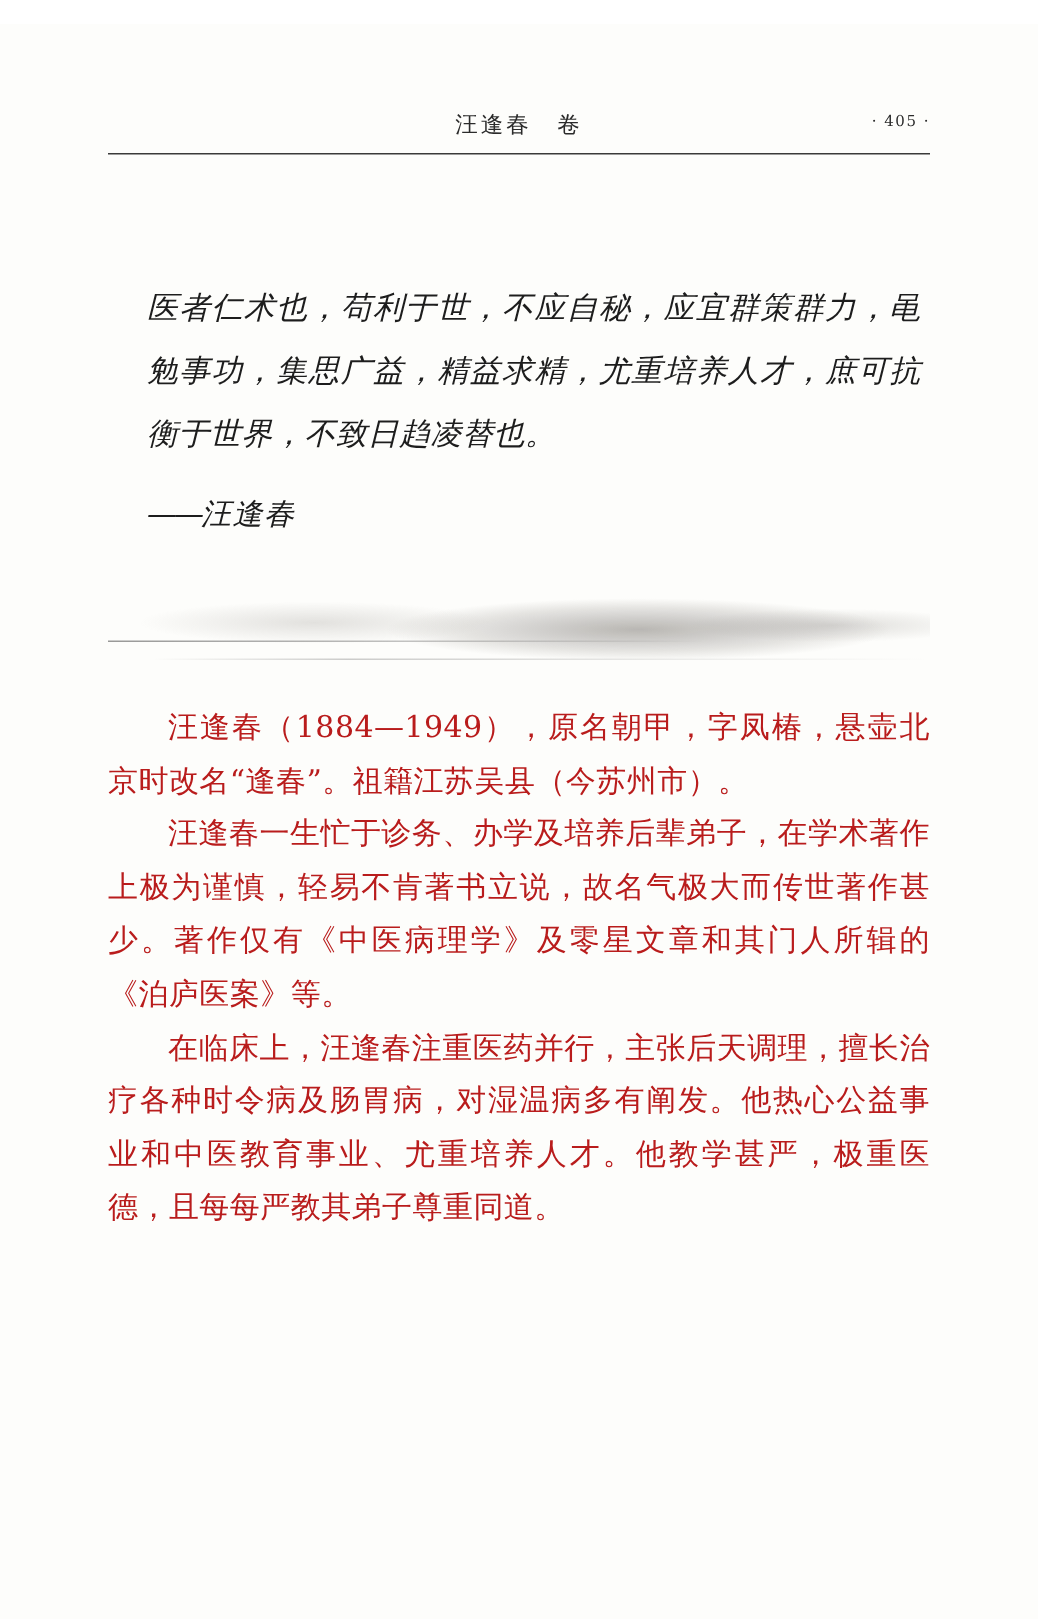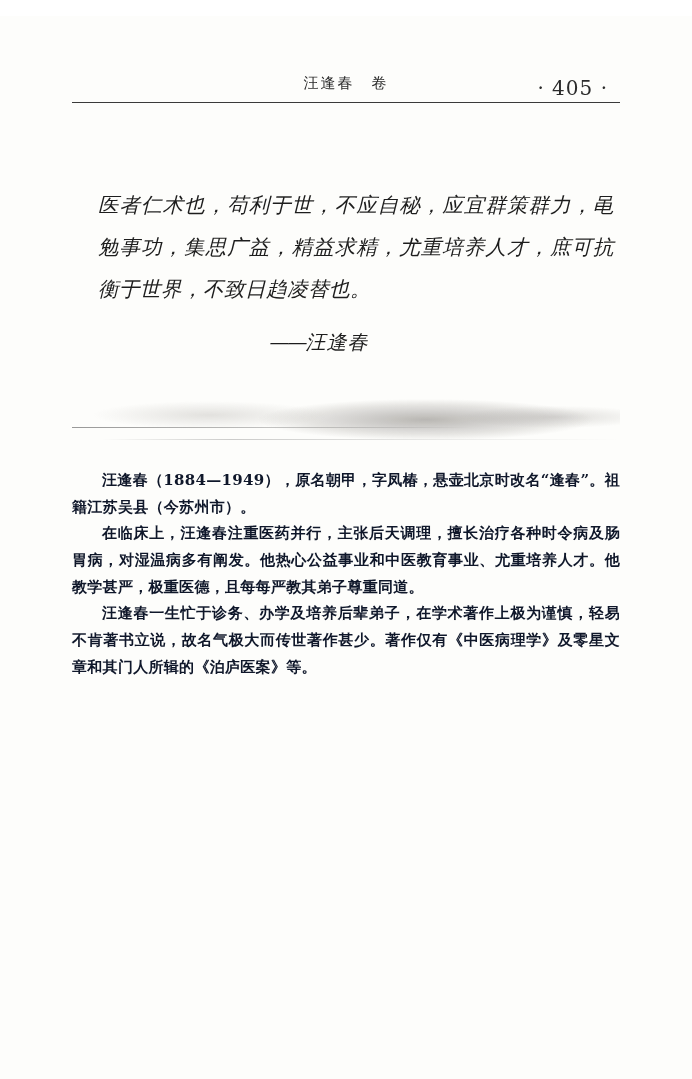--- a/index.html
+++ b/index.html
@@ -36,23 +36,23 @@
     left: 50%;
     transform: translateX(-50%);
     top: 2px;
     font-size: 15px;
     letter-spacing: 2px;
     color: #2b2b2b;
     white-space: nowrap;
   }
   .header-pageno {
     position: absolute;
-    right: 12px;
+    right: 0;
     top: 4px;
-    font-size: 20px;
+    font-size: 10px;
     letter-spacing: 1px;
     color: #2b2b2b;
     white-space: nowrap;
   }
   .header-rule {
     position: absolute;
     left: 0;
     right: 0;
     top: 30px;
     height: 1px;
@@ -67,21 +67,21 @@
     font-style: italic;
     font-size: 20.5px;
     line-height: 2.05;
     letter-spacing: 0.5px;
     color: #1d1d1d;
     text-align: justify;
   }
   .epigraph-attrib {
     margin-top: 12px;
     padding-right: 74px;
-    text-align: center;
+    text-align: left;
     font-size: 20px;
     font-style: italic;
     letter-spacing: 1px;
     color: #1d1d1d;
   }
   .attrib-dash {
     letter-spacing: -2px;
   }
   
   .smudge-band {
@@ -114,26 +114,25 @@
     position: absolute;
     left: 30px;
     right: 0px;
     top: 58px;
     height: 1px;
     background: linear-gradient(to right, rgba(255,255,255,0), rgba(90,90,90,0.30) 25%, rgba(90,90,90,0.10) 70%, rgba(255,255,255,0));
   }
   
   .body-text {
     margin-top: 8px;
-    font-size: 15px;
+    font-size: 20px;
     line-height: 1.78;
     letter-spacing: 0.3px;
-    color: #0f172a;
+    color: #b91c1c;
     text-align: justify;
-    font-weight: bold;
   }
   .body-text p {
     margin: 0;
     text-indent: 2em;
   }
 </style>
 </head>
 <body>
 
 <div class="page">
@@ -151,18 +150,18 @@
     </div>
 
     <div class="smudge-band">
       <div class="smudge"></div>
       <div class="smudge-line"></div>
       <div class="smudge-line2"></div>
     </div>
 
     <div class="body-text">
       <p>汪逢春（1884—1949），原名朝甲，字凤椿，悬壶北京时改名“逢春”。祖籍江苏吴县（今苏州市）。</p>
+      <p>汪逢春一生忙于诊务、办学及培养后辈弟子，在学术著作上极为谨慎，轻易不肯著书立说，故名气极大而传世著作甚少。著作仅有《中医病理学》及零星文章和其门人所辑的《泊庐医案》等。</p>
       <p>在临床上，汪逢春注重医药并行，主张后天调理，擅长治疗各种时令病及肠胃病，对湿温病多有阐发。他热心公益事业和中医教育事业、尤重培养人才。他教学甚严，极重医德，且每每严教其弟子尊重同道。</p>
-      <p>汪逢春一生忙于诊务、办学及培养后辈弟子，在学术著作上极为谨慎，轻易不肯著书立说，故名气极大而传世著作甚少。著作仅有《中医病理学》及零星文章和其门人所辑的《泊庐医案》等。</p>
     </div>
 
   </div>
 </div>
 
 </body></html>

